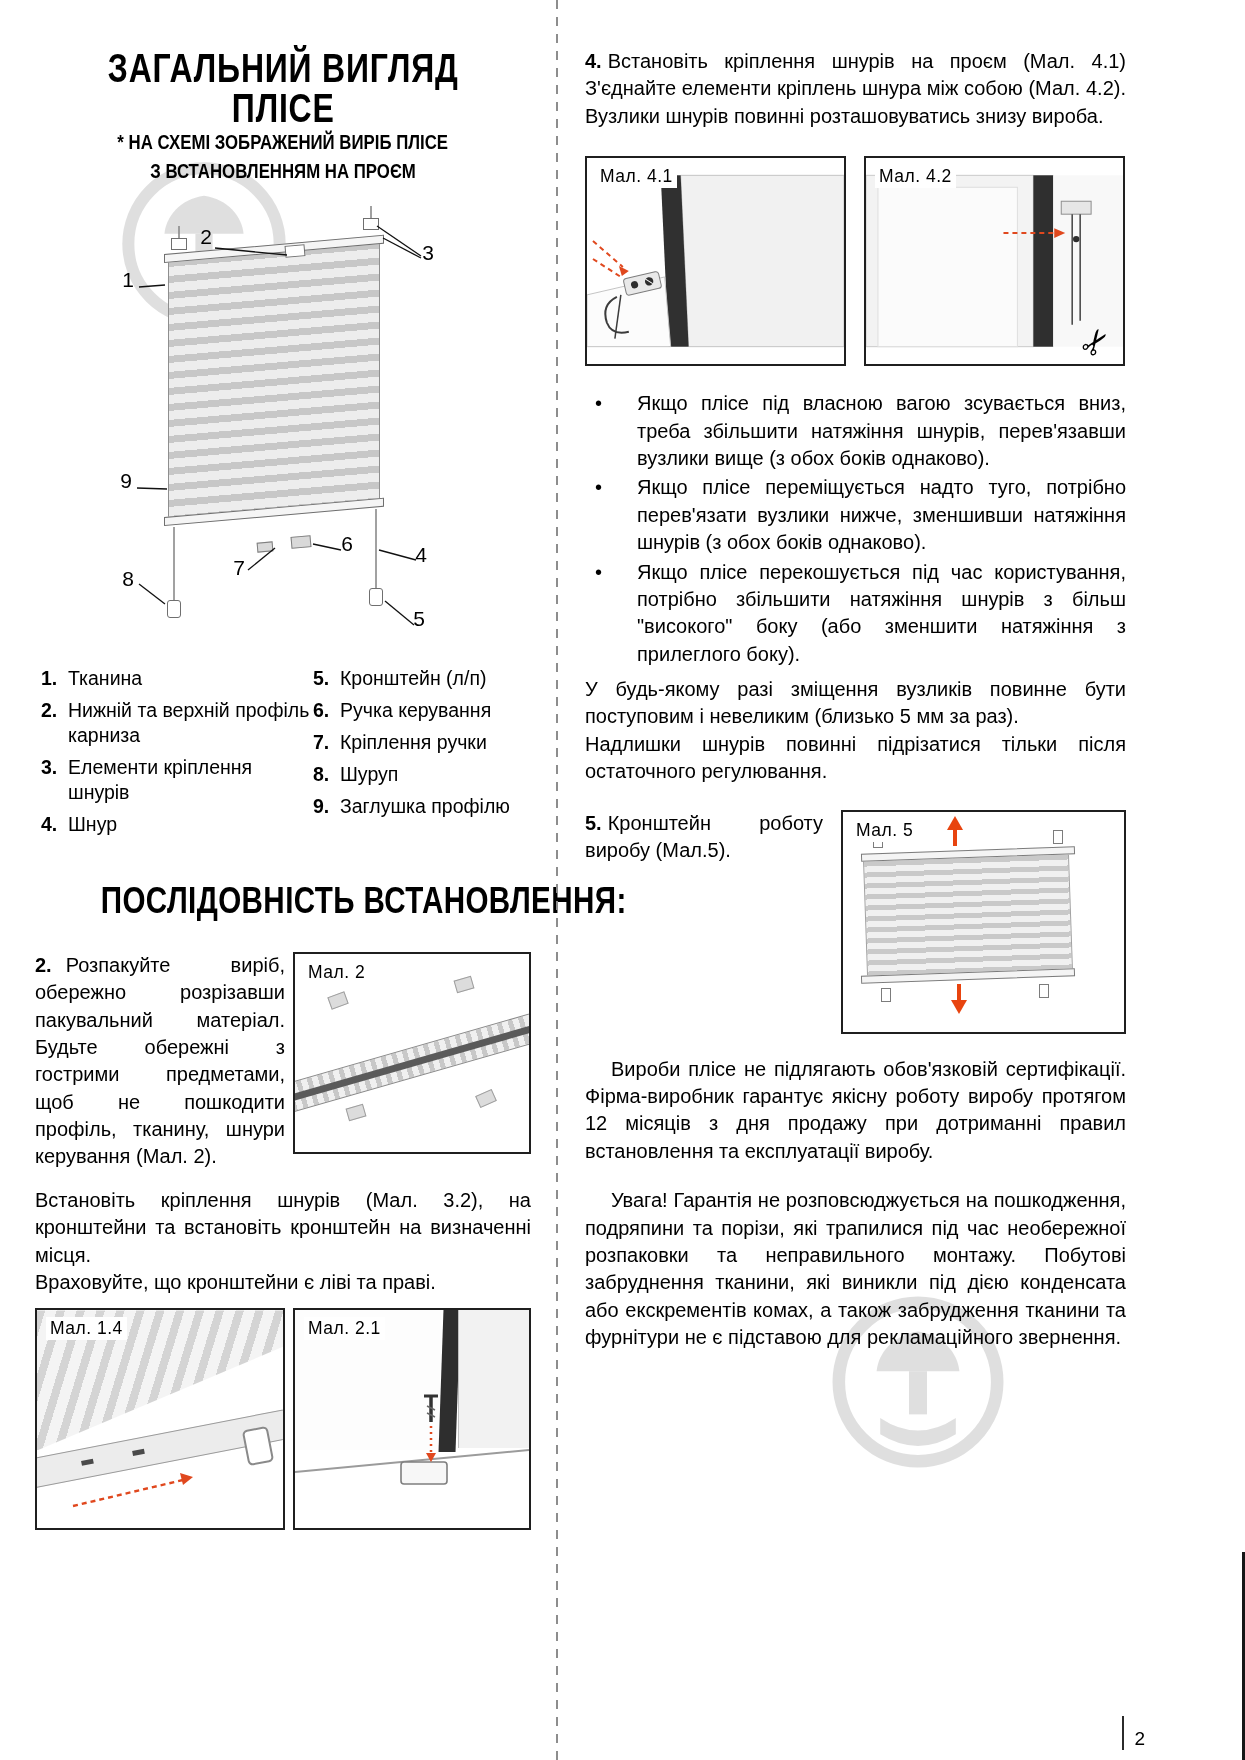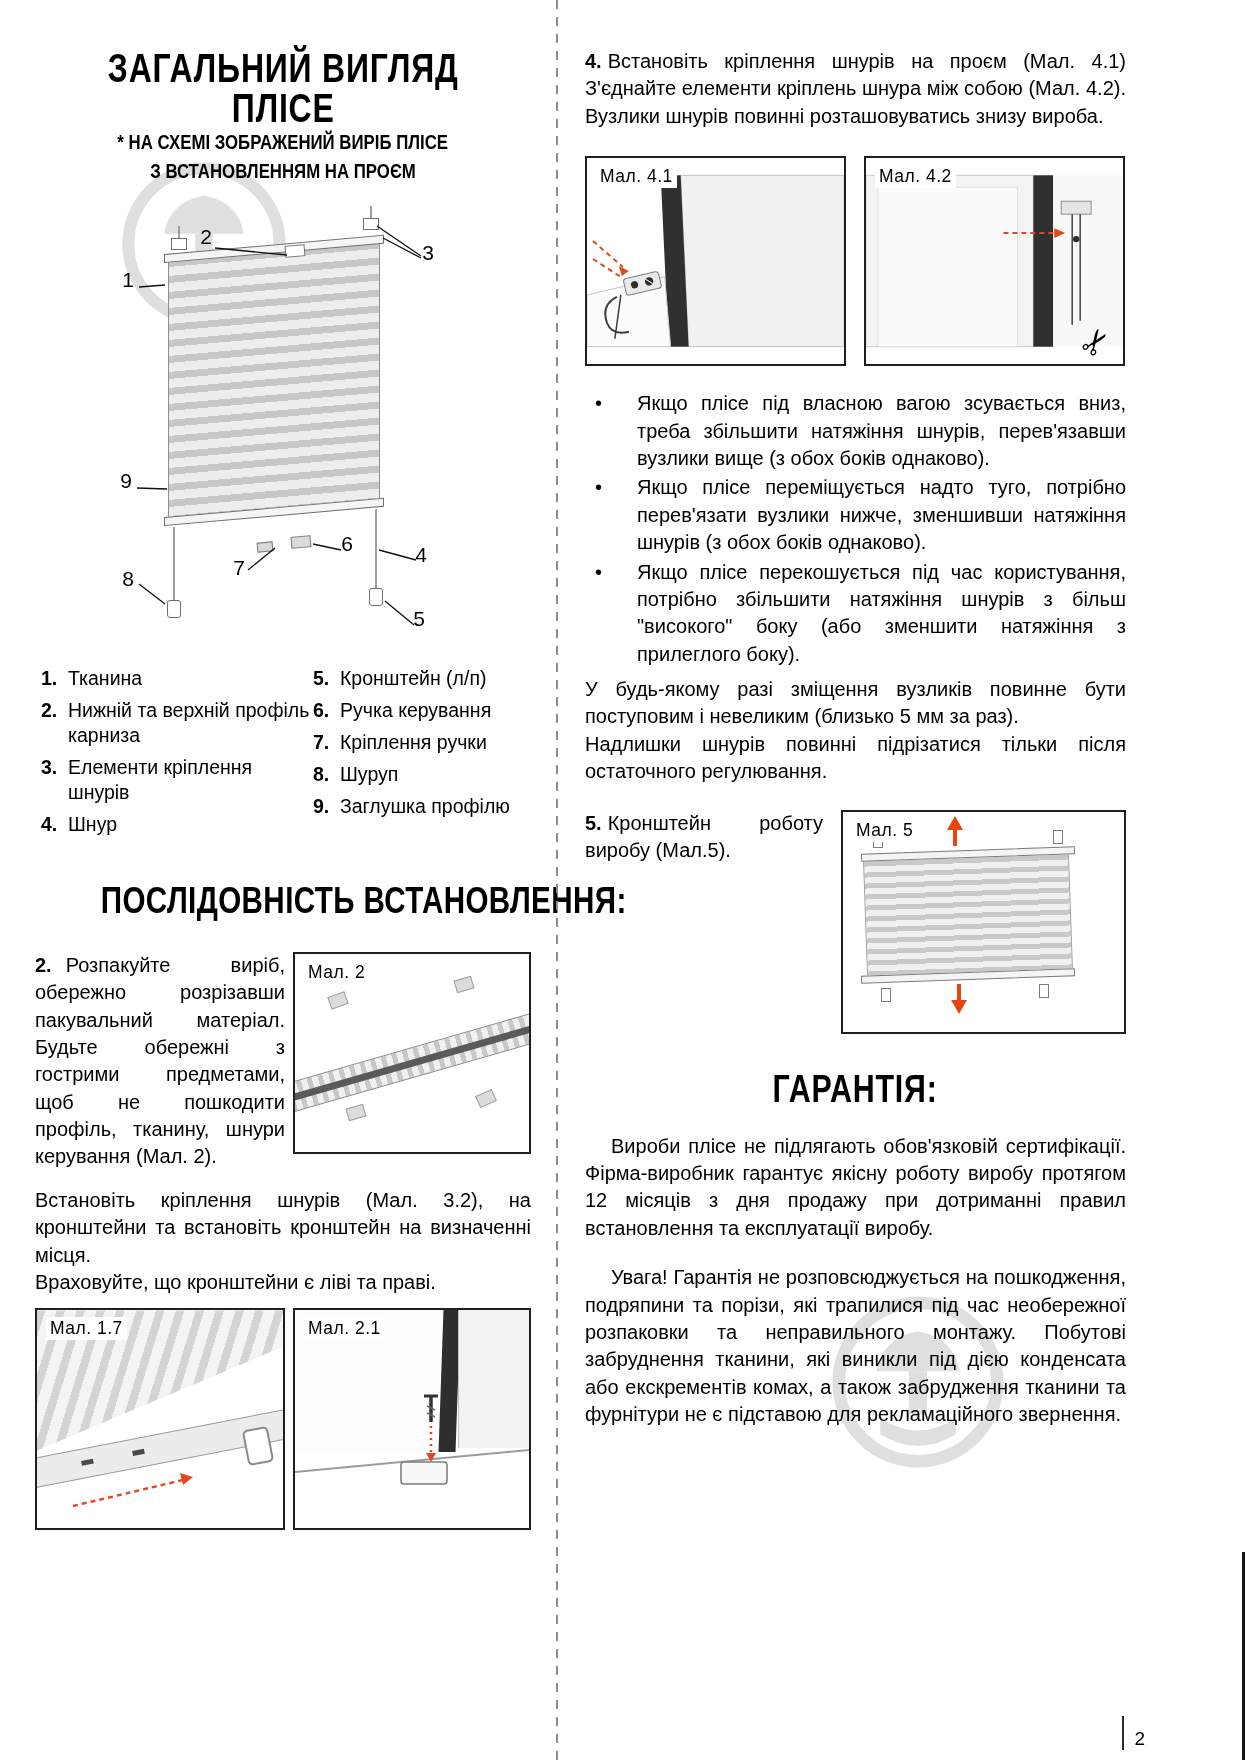--- a/index.html
+++ b/index.html
@@ -269,21 +269,21 @@
       </div>
     </div>
 
     <div class="step3">
       <p class="body">Встановіть кріплення шнурів (Мал. 3.2), на кронштейни та встановіть кронштейн на визначенні місця.</p>
       <p class="body">Враховуйте, що кронштейни є ліві та праві.</p>
     </div>
 
     <div class="figrow">
       <div class="fig fig31">
-        <span class="figlabel">Мал. 1.7</span>
+        <span class="figlabel">Мал. 1.4</span>
         <div class="f31-pleats"></div>
         <div class="f31-band">
           <div class="f31-slot" style="left:52px"></div>
           <div class="f31-slot" style="left:104px"></div>
         </div>
         <div class="f31-cap"></div>
         <svg class="figsvg" viewBox="0 0 246 218">
           <line x1="36" y1="196" x2="146" y2="170" stroke="#e0481e" stroke-width="2.4" stroke-dasharray="5 4"></line>
           <polygon points="156,167 143,163 146,175" fill="#e0481e"></polygon>
         </svg>
@@ -385,23 +385,20 @@
         <div class="f5-hang" style="left:196px;top:172px"></div>
         <svg class="figsvg" viewBox="0 0 281 220">
           <line x1="112" y1="16" x2="112" y2="34" stroke="#e8440f" stroke-width="4"></line>
           <polygon points="112,4 104,18 120,18" fill="#e8440f"></polygon>
           <line x1="116" y1="172" x2="116" y2="190" stroke="#e8440f" stroke-width="4"></line>
           <polygon points="116,202 108,188 124,188" fill="#e8440f"></polygon>
         </svg>
       </div>
     </div>
 
-    <div class="warranty-heading">
-      <span class="cond t4">ГАРАНТІЯ:</span>
-    </div>
 
     <p class="body wp">Вироби плісе не підлягають обов'язковій сертифікації. Фірма-виробник гарантує якісну роботу виробу протягом 12 місяців з дня продажу при дотриманні правил встановлення та експлуатації виробу.</p>
     <p class="body wp">Увага! Гарантія не розповсюджується на пошкодження, подряпини та порізи, які трапилися під час необережної розпаковки та неправильного монтажу. Побутові забруднення тканини, які виникли під дією конденсата або екскрементів комах, а також забрудження тканини та фурнітури не є підставою для рекламаційного звернення.</p>
   </div>
 
   <div class="footer">
     <div class="footer-bar"></div>
     <span class="page-num">2</span>
   </div>
 </div>

